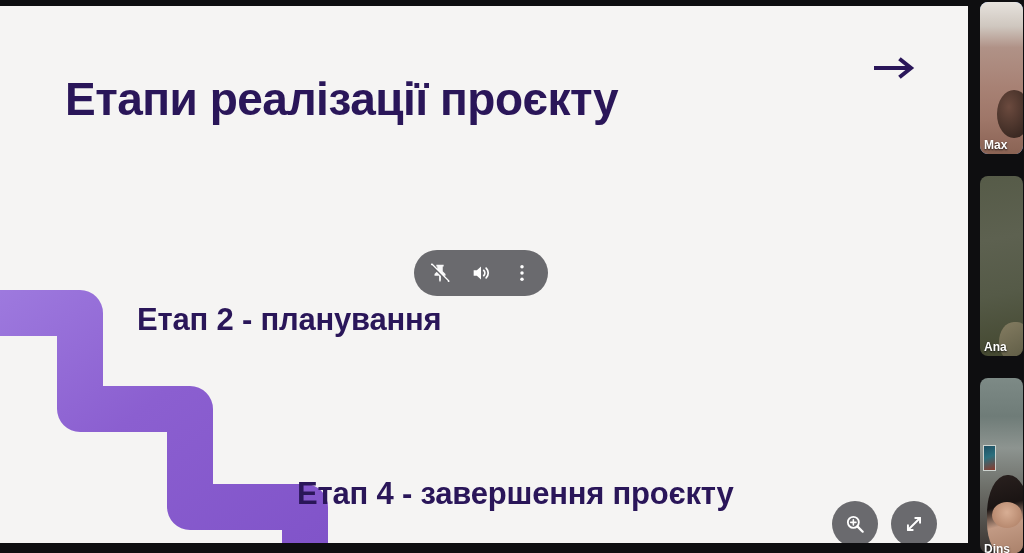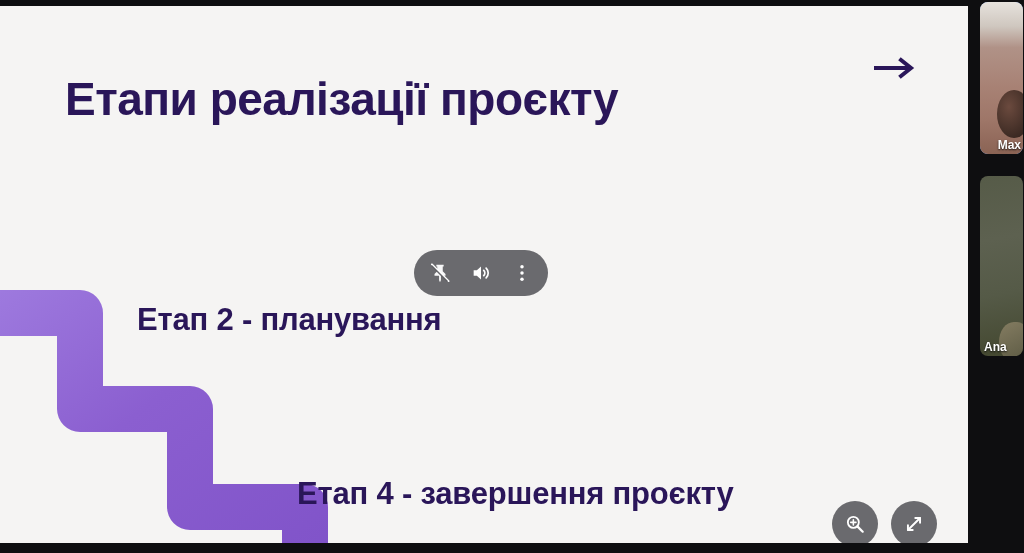--- a/index.html
+++ b/index.html
@@ -164,21 +164,20 @@
     border-radius: 8px;
     overflow: hidden;
   }
   .tile-inner {
     position: absolute;
     inset: 0;
   }
   .tile.active {
     outline: 2px solid #8ab4f8;
     outline-offset: -2px;
-    text-align: right;
   }
   #tile-0 { top: 2px;   height: 152px; }
   #tile-1 { top: 176px; height: 180px; }
   #tile-2 { top: 378px; height: 175px; }
 
   .tile-name {
     position: absolute;
     left: 4px;
     bottom: 2px;
     right: 2px;
@@ -379,16 +378,23 @@
       <div class="tile-name">Max</div>
     </div>
 
     <div class="tile" id="tile-1">
       <div class="tile-inner">
         <div class="blob"></div>
       </div>
       <div class="tile-name">Ana</div>
     </div>
 
+    <div class="tile" id="tile-2">
+      <div class="tile-inner">
+        <div class="poster"></div>
+        <div class="face"></div>
+      </div>
+      <div class="tile-name">Dins</div>
+    </div>
 
   </div>
 
 </div>
 
 </body></html>

